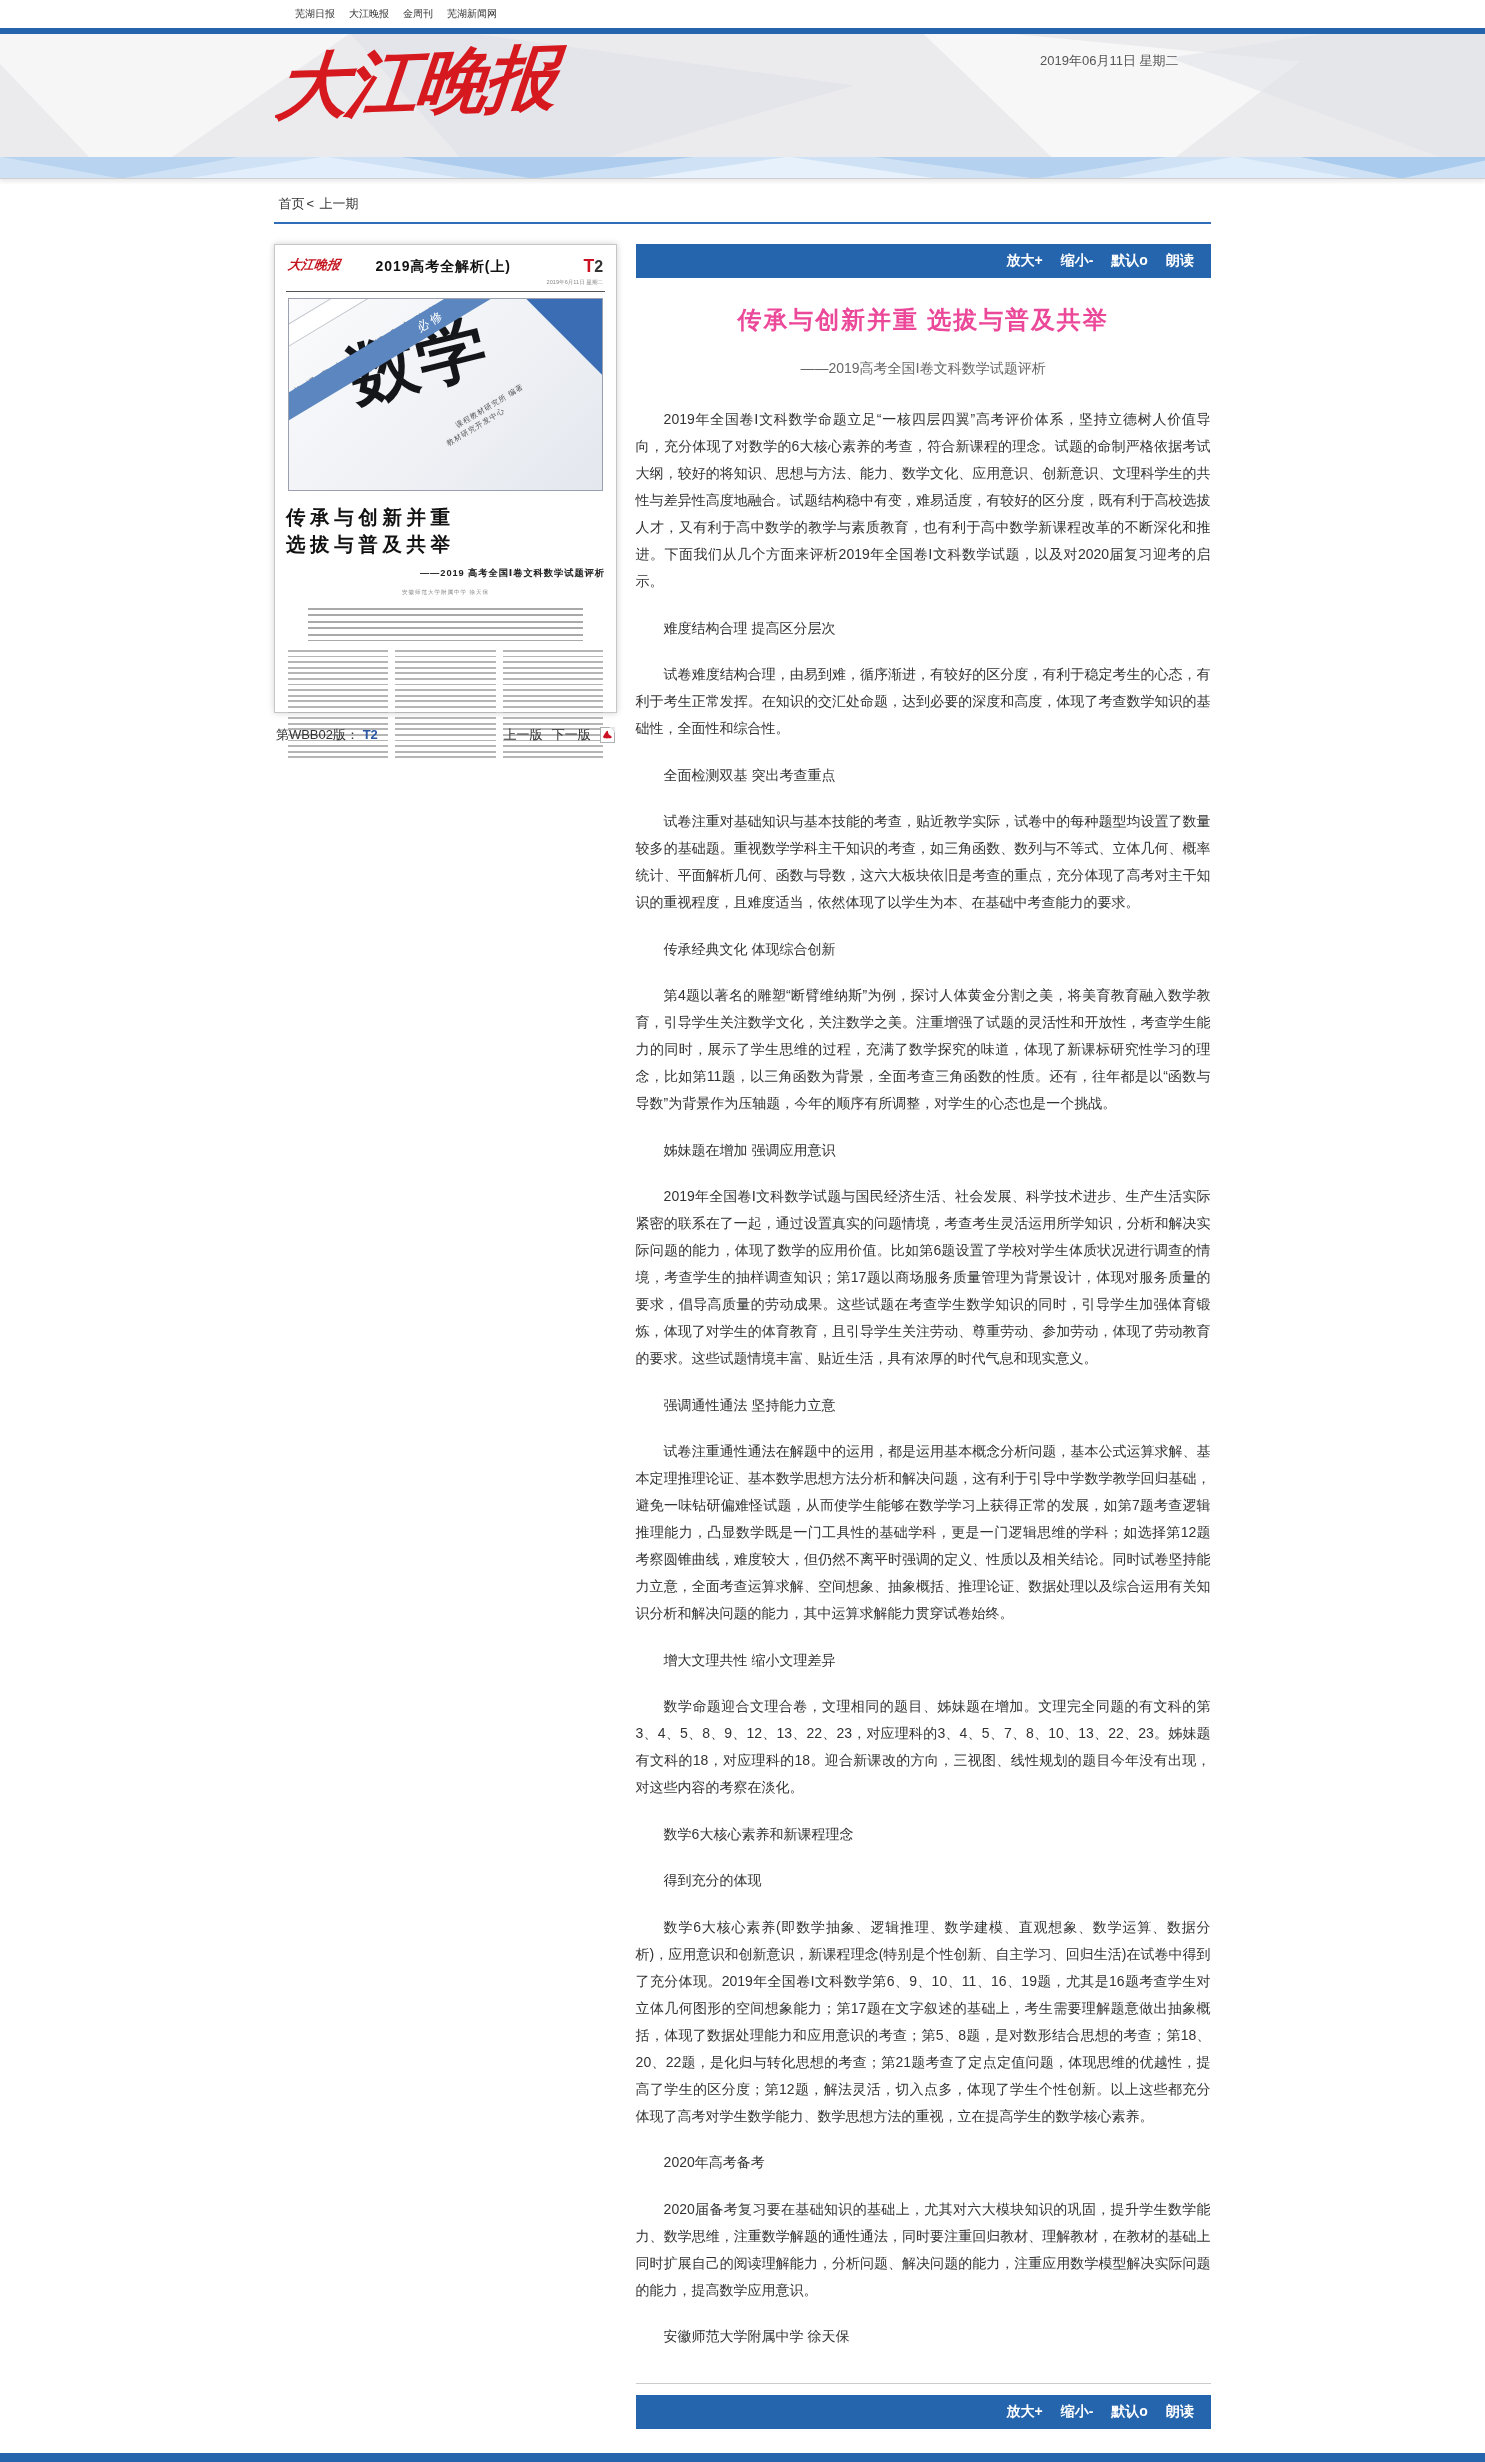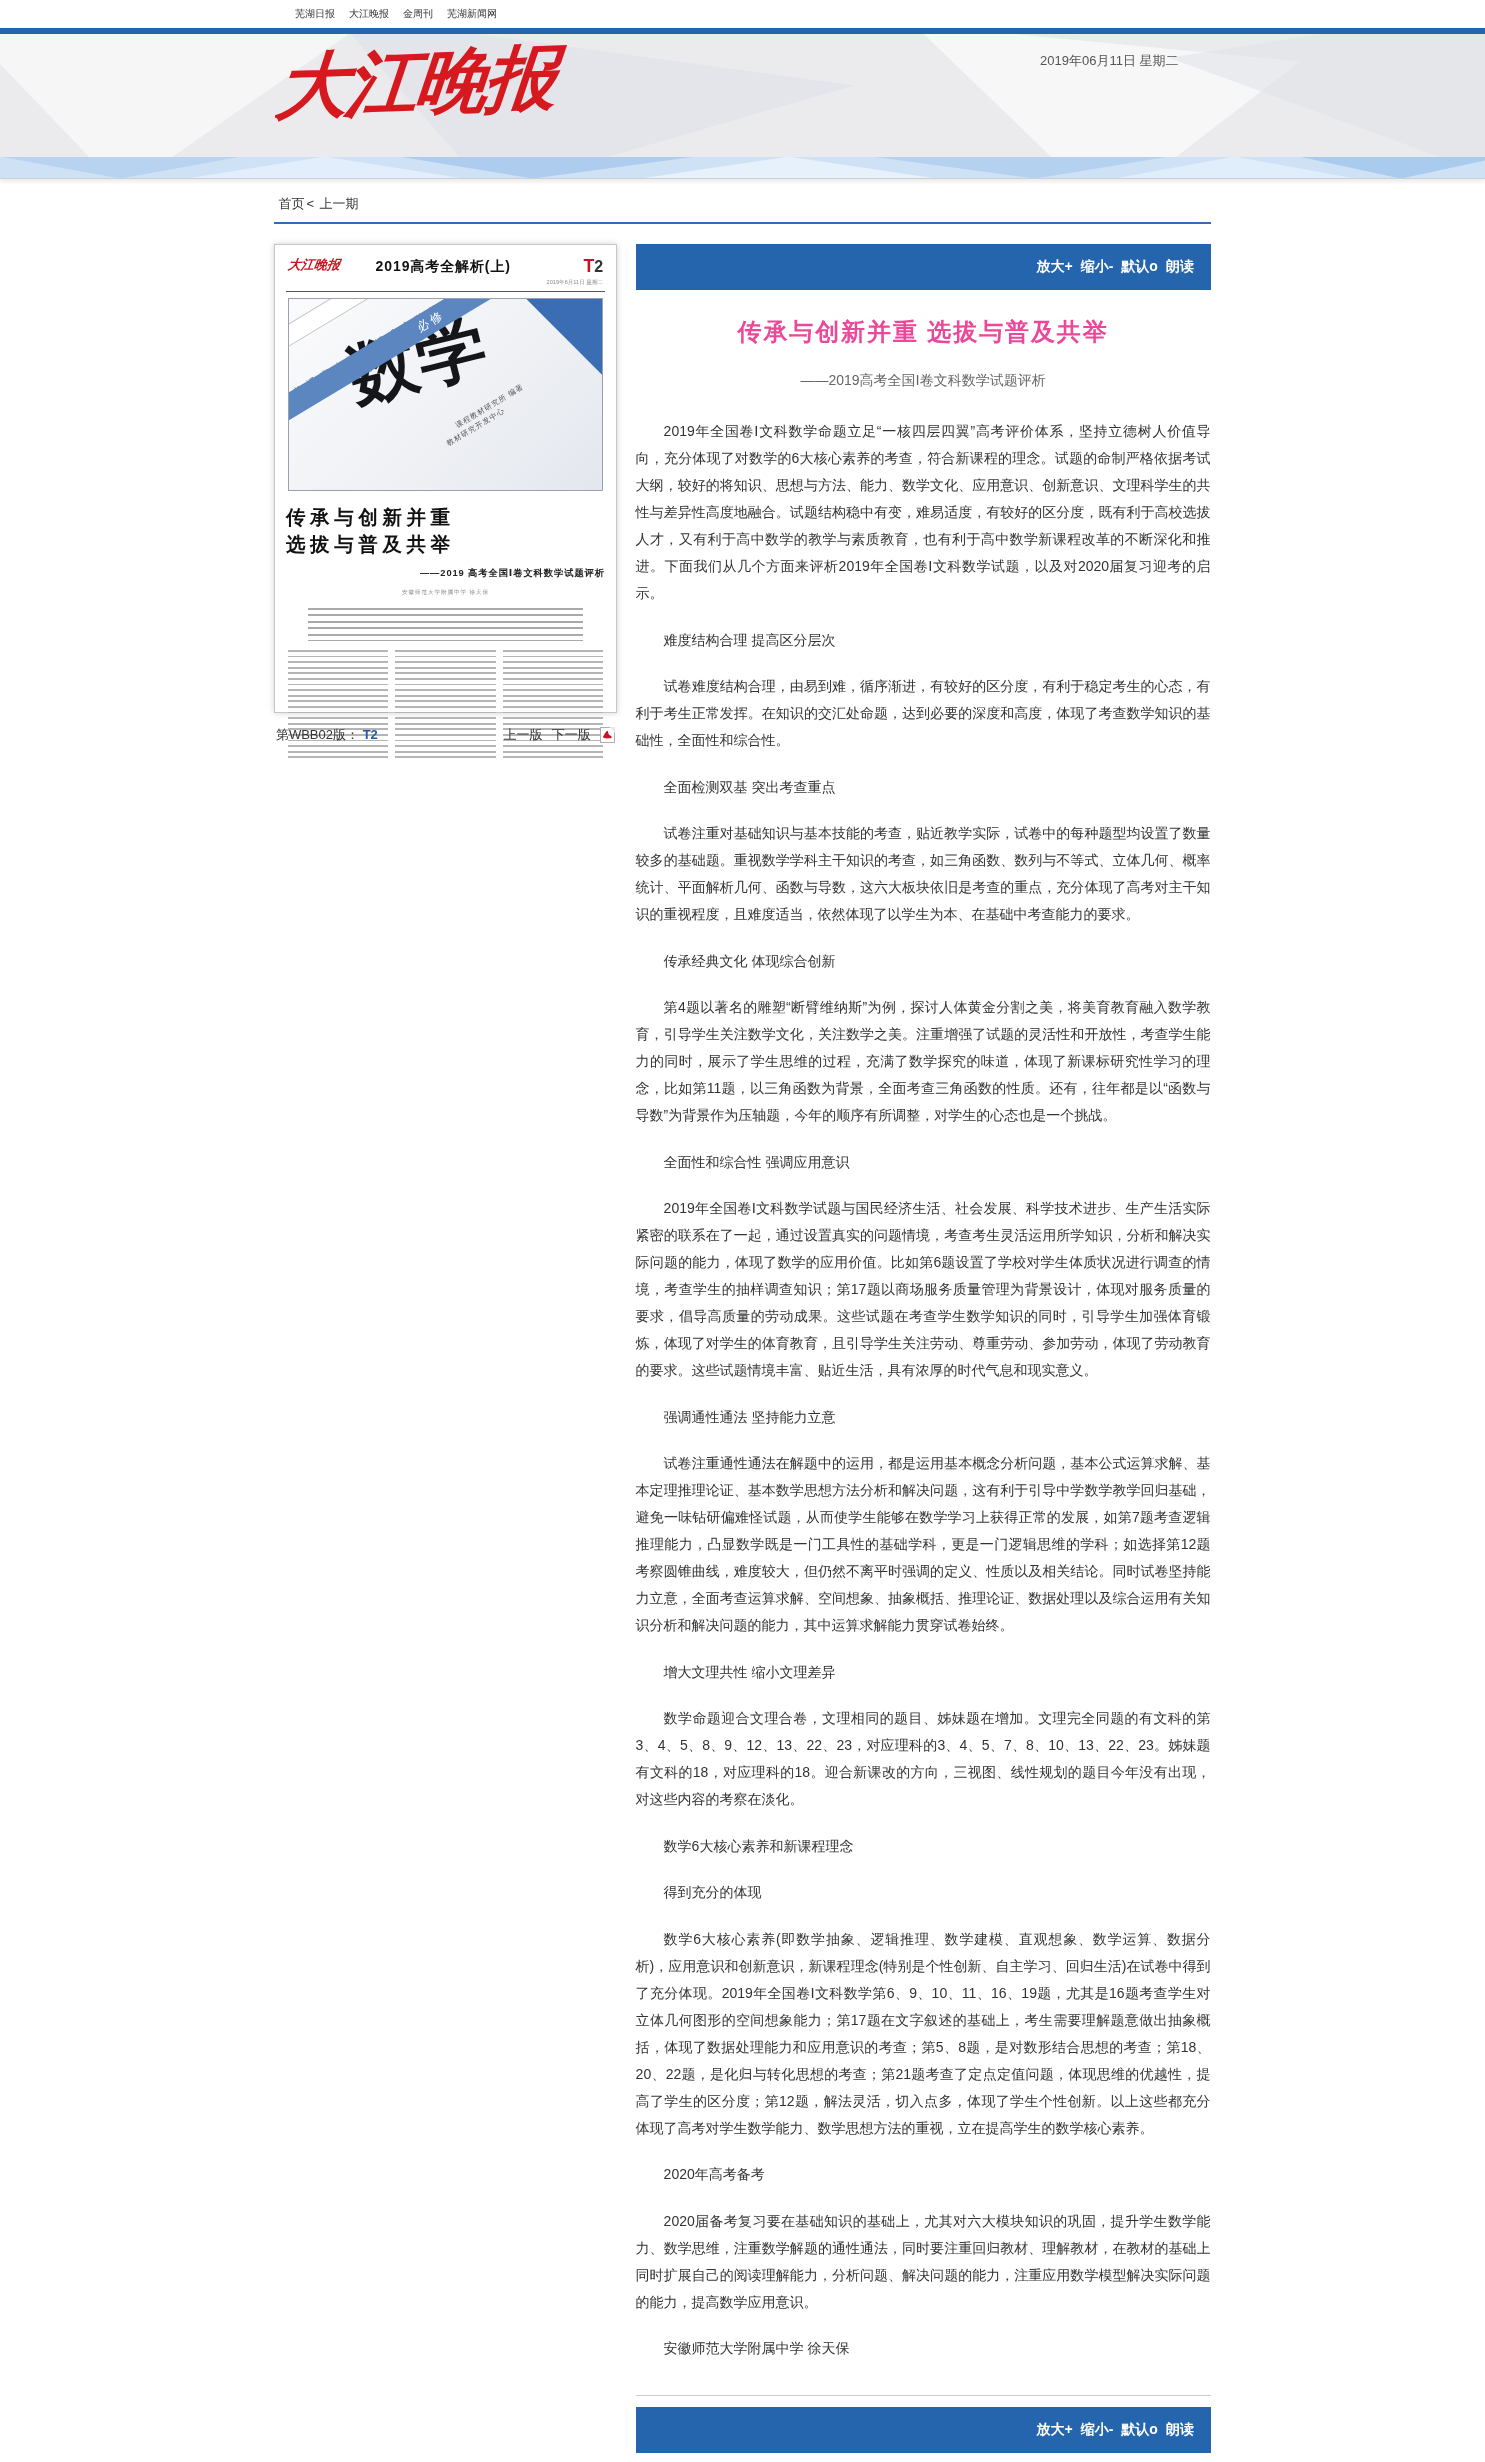--- a/index.html
+++ b/index.html
@@ -69,21 +69,21 @@
   .fake-cols { display:flex; gap:7.4px; margin:9.3px 1.9px 0; height:110px; }
   .fake-col { flex:1; background:repeating-linear-gradient(to bottom,#b5b5b5 0 1.9px,transparent 1.9px 5.6px); }
 
   .thumb-caption { display:flex; justify-content:space-between; align-items:center; margin-top:13px; font-size:13px; color:#333; padding:0 1.9px; }
   .cap-t2 { color:#2a55a5; font-weight:bold; margin-left:3.7px; }
   .cap-links { display:flex; align-items:center; gap:9.3px; }
   .pdf-ic { width:15px; height:16px; display:inline-block; vertical-align:middle; }
 
   
   .right-col { width:575px; flex:none; }
-  .toolbar { height:46px; background:#2565ae; display:flex; justify-content:flex-end; align-items:center; gap:8px; padding:0 16.7px; }
+  .toolbar { height:34px; background:#2565ae; display:flex; justify-content:flex-end; align-items:center; gap:18px; padding:0 16.7px; }
   .tool-btn { color:#fff; font-weight:bold; font-size:14px; cursor:pointer; }
   .article-title { text-align:center; font-size:24px; font-weight:bold; color:#ec4899; margin-top:26px; letter-spacing:1.9px; }
   .article-subtitle { text-align:center; font-size:14px; color:#666; margin-top:24px; }
   .article-body { margin-top:28px; font-size:14px; color:#333; }
   .art-para { line-height:27px; margin:19.5px 0; text-indent:2em; text-align:justify; }
   .art-heading { line-height:27px; margin:19.5px 0; text-indent:2em; }
   .art-byline { line-height:27px; margin:19.5px 0 0; text-indent:2em; }
   .end-rule { height:0.9px; background:#ccc; margin-top:33px; }
   .toolbar.bottom { margin-top:11px; }
 
@@ -199,21 +199,21 @@
       <div class="article-subtitle">——2019高考全国Ⅰ卷文科数学试题评析</div>
 
       <div class="article-body">
           <p class="art-para">2019年全国卷Ⅰ文科数学命题立足“一核四层四翼”高考评价体系，坚持立德树人价值导向，充分体现了对数学的6大核心素养的考查，符合新课程的理念。试题的命制严格依据考试大纲，较好的将知识、思想与方法、能力、数学文化、应用意识、创新意识、文理科学生的共性与差异性高度地融合。试题结构稳中有变，难易适度，有较好的区分度，既有利于高校选拔人才，又有利于高中数学的教学与素质教育，也有利于高中数学新课程改革的不断深化和推进。下面我们从几个方面来评析2019年全国卷Ⅰ文科数学试题，以及对2020届复习迎考的启示。</p>
           <p class="art-heading">难度结构合理 提高区分层次</p>
           <p class="art-para">试卷难度结构合理，由易到难，循序渐进，有较好的区分度，有利于稳定考生的心态，有利于考生正常发挥。在知识的交汇处命题，达到必要的深度和高度，体现了考查数学知识的基础性，全面性和综合性。</p>
           <p class="art-heading">全面检测双基 突出考查重点</p>
           <p class="art-para">试卷注重对基础知识与基本技能的考查，贴近教学实际，试卷中的每种题型均设置了数量较多的基础题。重视数学学科主干知识的考查，如三角函数、数列与不等式、立体几何、概率统计、平面解析几何、函数与导数，这六大板块依旧是考查的重点，充分体现了高考对主干知识的重视程度，且难度适当，依然体现了以学生为本、在基础中考查能力的要求。</p>
           <p class="art-heading">传承经典文化 体现综合创新</p>
           <p class="art-para">第4题以著名的雕塑“断臂维纳斯”为例，探讨人体黄金分割之美，将美育教育融入数学教育，引导学生关注数学文化，关注数学之美。注重增强了试题的灵活性和开放性，考查学生能力的同时，展示了学生思维的过程，充满了数学探究的味道，体现了新课标研究性学习的理念，比如第11题，以三角函数为背景，全面考查三角函数的性质。还有，往年都是以“函数与导数”为背景作为压轴题，今年的顺序有所调整，对学生的心态也是一个挑战。</p>
-          <p class="art-heading">全面性和综合性 强调应用意识</p>
+          <p class="art-heading">姊妹题在增加 强调应用意识</p>
           <p class="art-para">2019年全国卷Ⅰ文科数学试题与国民经济生活、社会发展、科学技术进步、生产生活实际紧密的联系在了一起，通过设置真实的问题情境，考查考生灵活运用所学知识，分析和解决实际问题的能力，体现了数学的应用价值。比如第6题设置了学校对学生体质状况进行调查的情境，考查学生的抽样调查知识；第17题以商场服务质量管理为背景设计，体现对服务质量的要求，倡导高质量的劳动成果。这些试题在考查学生数学知识的同时，引导学生加强体育锻炼，体现了对学生的体育教育，且引导学生关注劳动、尊重劳动、参加劳动，体现了劳动教育的要求。这些试题情境丰富、贴近生活，具有浓厚的时代气息和现实意义。</p>
           <p class="art-heading">强调通性通法 坚持能力立意</p>
           <p class="art-para">试卷注重通性通法在解题中的运用，都是运用基本概念分析问题，基本公式运算求解、基本定理推理论证、基本数学思想方法分析和解决问题，这有利于引导中学数学教学回归基础，避免一味钻研偏难怪试题，从而使学生能够在数学学习上获得正常的发展，如第7题考查逻辑推理能力，凸显数学既是一门工具性的基础学科，更是一门逻辑思维的学科；如选择第12题考察圆锥曲线，难度较大，但仍然不离平时强调的定义、性质以及相关结论。同时试卷坚持能力立意，全面考查运算求解、空间想象、抽象概括、推理论证、数据处理以及综合运用有关知识分析和解决问题的能力，其中运算求解能力贯穿试卷始终。</p>
           <p class="art-heading">增大文理共性 缩小文理差异</p>
           <p class="art-para">数学命题迎合文理合卷，文理相同的题目、姊妹题在增加。文理完全同题的有文科的第3、4、5、8、9、12、13、22、23，对应理科的3、4、5、7、8、10、13、22、23。姊妹题有文科的18，对应理科的18。迎合新课改的方向，三视图、线性规划的题目今年没有出现，对这些内容的考察在淡化。</p>
           <p class="art-heading">数学6大核心素养和新课程理念</p>
           <p class="art-heading">得到充分的体现</p>
           <p class="art-para">数学6大核心素养(即数学抽象、逻辑推理、数学建模、直观想象、数学运算、数据分析)，应用意识和创新意识，新课程理念(特别是个性创新、自主学习、回归生活)在试卷中得到了充分体现。2019年全国卷Ⅰ文科数学第6、9、10、11、16、19题，尤其是16题考查学生对立体几何图形的空间想象能力；第17题在文字叙述的基础上，考生需要理解题意做出抽象概括，体现了数据处理能力和应用意识的考查；第5、8题，是对数形结合思想的考查；第18、20、22题，是化归与转化思想的考查；第21题考查了定点定值问题，体现思维的优越性，提高了学生的区分度；第12题，解法灵活，切入点多，体现了学生个性创新。以上这些都充分体现了高考对学生数学能力、数学思想方法的重视，立在提高学生的数学核心素养。</p>
           <p class="art-heading">2020年高考备考</p>
           <p class="art-para">2020届备考复习要在基础知识的基础上，尤其对六大模块知识的巩固，提升学生数学能力、数学思维，注重数学解题的通性通法，同时要注重回归教材、理解教材，在教材的基础上同时扩展自己的阅读理解能力，分析问题、解决问题的能力，注重应用数学模型解决实际问题的能力，提高数学应用意识。</p>

